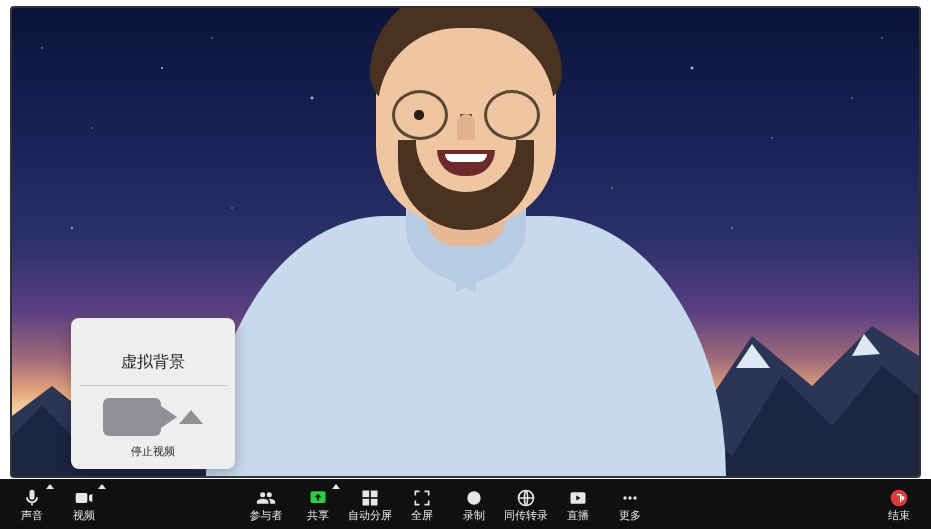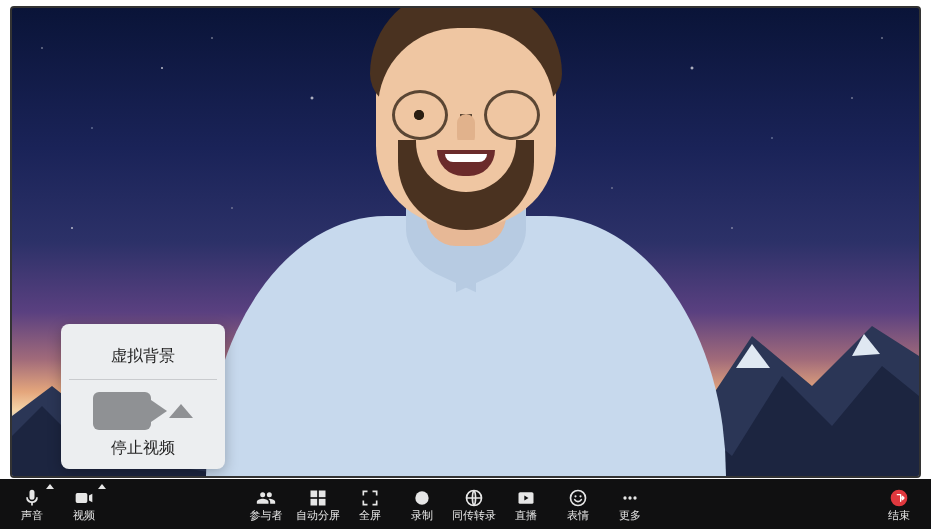--- a/index.html
+++ b/index.html
@@ -102,40 +102,40 @@
   .glasses{
     position:absolute; top:84px; left:50%; transform:translateX(-50%); display:flex; gap:12px; align-items:center;
   }
   .lens{width:56px;height:50px;border:3px solid #5a4634;border-radius:50%;}
   .bridge{width:12px;height:3px;background:#5a4634;}
   .eye{position:absolute;top:20px;left:22px;width:10px;height:10px;background:#2a1e12;border-radius:50%;}
 
   
   .popover {
     position:absolute;
-    left: 49px;
+    left: 59px;
     bottom: 7px;
     width: 164px;
     background:#eceef0;
     border-radius:8px;
     box-shadow:0 4px 14px rgba(0,0,0,.25);
-    padding:16px 12px 10px;
+    padding:28px 12px 10px;
     z-index:5;
   }
   .popover-title{
     text-align:center; font-size:16px; color:#222; padding:6px 0 12px;
   }
   .popover hr{border:none;border-top:1px solid #c9cbce;margin:0 -4px 8px;}
   .popover-body{display:flex;align-items:center;justify-content:center;gap:18px;padding:4px 0 2px;}
   .camera-glyph{
     width:58px;height:38px;background:#8f9194;border-radius:6px;position:relative;
   }
   .camera-glyph::after{content:"";position:absolute;right:-16px;top:8px;width:0;height:0;border-left:16px solid #8f9194;border-top:11px solid transparent;border-bottom:11px solid transparent;}
   .chev{width:0;height:0;border-left:12px solid transparent;border-right:12px solid transparent;border-bottom:14px solid #8f9194;}
-  .popover-caption{text-align:center;font-size:16px;color:#222;margin-top:6px;}
+  .popover-caption{text-align:center;font-size:11px;color:#222;margin-top:6px;}
 
   
   .toolbar{
     position:absolute; left:0; right:0; bottom:0; height:50px;
     background:#101011;
     display:flex; align-items:center;
     padding:0 6px;
     color:#fff;
   }
   .tb-left{display:flex;gap:0;}
@@ -220,20 +220,28 @@
     </div>
   </div>
 
   <div class="tb-center">
     <div class="tb-item">
       <svg viewBox="0 0 24 24" fill="currentColor">
           <path d="M16 11a3 3 0 1 0-3-3 3 3 0 0 0 3 3zm-8 0a3 3 0 1 0-3-3 3 3 0 0 0 3 3zm0 2c-2.33 0-7 1.17-7 3.5V19h14v-2.5C15 14.17 10.33 13 8 13zm8 0c-.29 0-.62 0-.97.05A4.22 4.22 0 0 1 17 16.5V19h6v-2.5c0-2.33-4.67-3.5-7-3.5z"></path>
         </svg>
       <span class="lbl">参与者</span>
     </div>
+    <div class="tb-item share">
+      <svg viewBox="0 0 24 24" fill="currentColor">
+          <rect x="3" y="4" width="18" height="14" rx="2"></rect>
+          <path d="M12 7l4 4h-3v4h-2v-4H8z" fill="#101011"></path>
+        </svg>
+      <span class="caret"></span>
+      <span class="lbl">共享</span>
+    </div>
     <div class="tb-item">
       <svg viewBox="0 0 24 24" fill="currentColor">
           <rect x="3" y="3" width="8" height="8"></rect>
           <rect x="13" y="3" width="8" height="8"></rect>
           <rect x="3" y="13" width="8" height="8"></rect>
           <rect x="13" y="13" width="8" height="8"></rect>
         </svg>
       <span class="lbl">自动分屏</span>
     </div>
     <div class="tb-item">
@@ -254,29 +262,20 @@
           <path d="M3 12h18M12 3c2.5 3 2.5 15 0 18M12 3c-2.5 3-2.5 15 0 18" fill="none" stroke="currentColor" stroke-width="2"></path>
         </svg>
       <span class="lbl">同传转录</span>
     </div>
     <div class="tb-item">
       <svg viewBox="0 0 24 24" fill="currentColor">
           <rect x="3" y="5" width="18" height="14" rx="2"></rect>
           <path d="M10 9l5 3-5 3z" fill="#101011"></path>
         </svg>
       <span class="lbl">直播</span>
-    </div>
-    <div class="tb-item">
-      <svg viewBox="0 0 24 24" fill="currentColor">
-          <circle cx="12" cy="12" r="9" fill="none" stroke="currentColor" stroke-width="2"></circle>
-          <circle cx="9" cy="10" r="1.3"></circle>
-          <circle cx="15" cy="10" r="1.3"></circle>
-          <path d="M8 14c1 1.6 2.5 2.4 4 2.4s3-.8 4-2.4" fill="none" stroke="currentColor" stroke-width="2" stroke-linecap="round"></path>
-        </svg>
-      <span class="lbl">表情</span>
     </div>
     <div class="tb-item">
       <svg viewBox="0 0 24 24" fill="currentColor">
           <circle cx="6" cy="12" r="2"></circle>
           <circle cx="12" cy="12" r="2"></circle>
           <circle cx="18" cy="12" r="2"></circle>
         </svg>
       <span class="lbl">更多</span>
     </div>
   </div>

